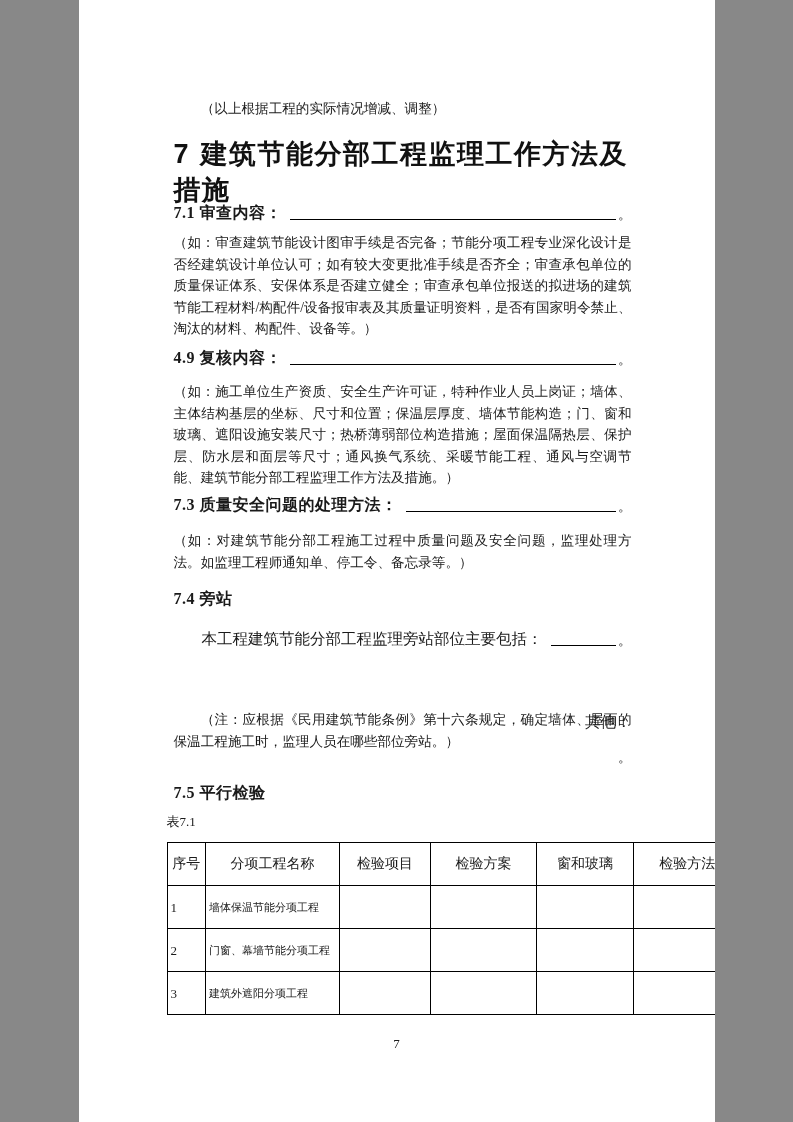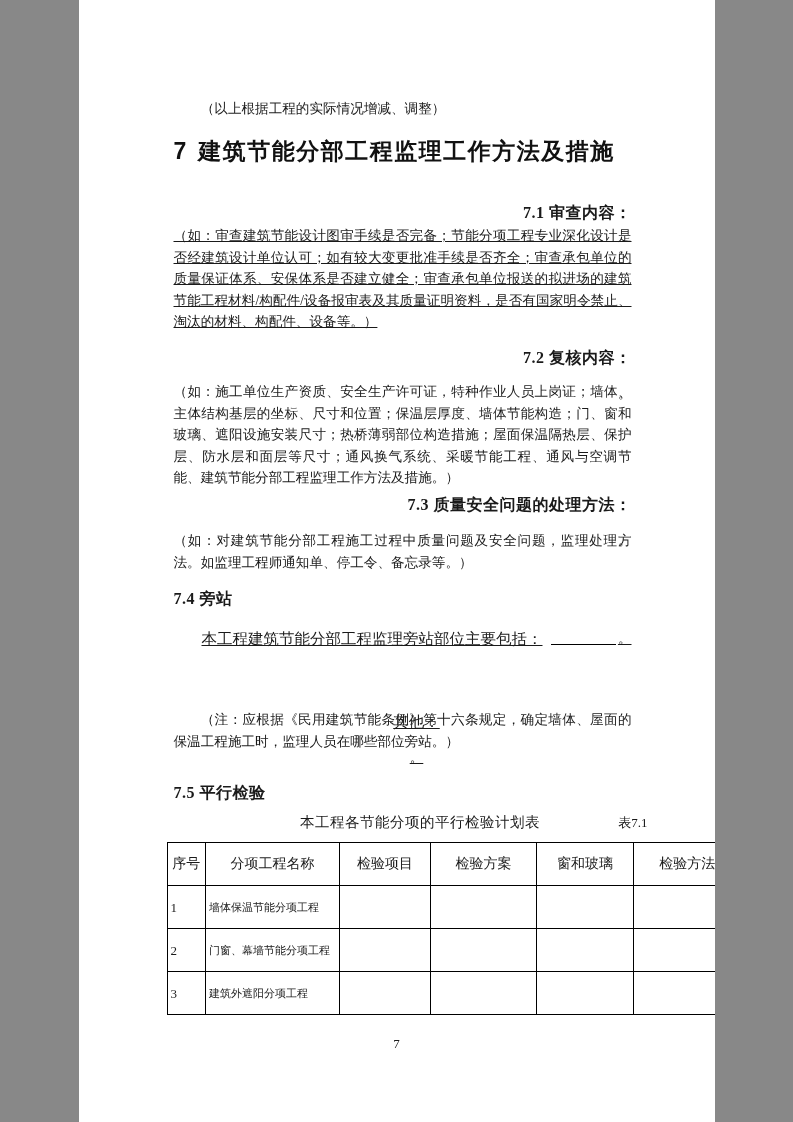--- a/index.html
+++ b/index.html
@@ -10,42 +10,42 @@
     margin:0 auto;
     font-family:"Liberation Serif","DejaVu Serif",serif;
     color:#1a1a1a;
     overflow:hidden;
   }
   .abs{position:absolute;left:95px;right:83px;}
 
   .top-note{top:100px;font-size:13.6px;line-height:18px;text-indent:2em;}
 
   .chapter{top:136px;font-family:"Liberation Sans","DejaVu Sans",sans-serif;
-    font-weight:bold;font-size:23px;letter-spacing:1.5px;color:#111;}
+    font-weight:bold;font-size:27px;letter-spacing:1.5px;color:#111;}
   .chapter .num{margin-right:12px;letter-spacing:0;}
 
-  .h2row{display:flex;align-items:flex-end;flex-direction:column;}
+  .h2row{display:flex;align-items:flex-end;}
   .h2label{font-weight:bold;font-size:16px;line-height:21px;white-space:nowrap;letter-spacing:0.5px;}
   .blank{flex:1 1 auto;border-bottom:1px solid #000;height:14px;margin:0 2px 3px 8px;}
   .period{font-size:13.6px;line-height:16px;margin-bottom:0;white-space:nowrap;}
 
   .s71-head{top:202px;}
   .s72-head{top:347px;}
   .s73-head{top:494px;}
   .s74-head{top:589px;}
   .s75-head{top:783px;}
   .plainh2{font-weight:bold;font-size:16px;letter-spacing:0.5px;}
 
   .para{font-size:13.6px;line-height:21.5px;text-align:justify;}
-  .s71-body{top:225px;text-decoration:underline;}
+  .s71-body{top:232px;}
   .s72-body{top:381px;}
   .s73-body{top:530px;}
   .s74-note{top:709px;text-indent:2em;}
 
-  .fillrow{display:flex;align-items:center;text-decoration:underline;}
+  .fillrow{display:flex;align-items:flex-end;}
   .filllabel{font-size:15.5px;line-height:21px;white-space:nowrap;}
   .s74-line1{top:628px;left:123px;}
   .s74-line2{top:711px;left:123px;flex-direction:column;}
 
   .table-title-row{top:813px;left:88px;right:67px;display:flex;align-items:flex-end;}
   .table-title{font-size:14.5px;letter-spacing:0.5px;margin:0 auto;padding-left:55px;}
   .table-label{font-size:13px;white-space:nowrap;}
 
   .plan-table{top:842px;left:88px;}
   table{border-collapse:collapse;table-layout:fixed;width:637px;}
@@ -69,21 +69,21 @@
   </div>
 
   <div class="abs h2row s71-head">
     <span class="h2label">7.1 审查内容：</span>
     <span class="blank"></span>
     <span class="period">。</span>
   </div>
   <div class="abs para s71-body">（如：审查建筑节能设计图审手续是否完备；节能分项工程专业深化设计是否经建筑设计单位认可；如有较大变更批准手续是否齐全；审查承包单位的质量保证体系、安保体系是否建立健全；审查承包单位报送的拟进场的建筑节能工程材料/构配件/设备报审表及其质量证明资料，是否有国家明令禁止、淘汰的材料、构配件、设备等。）</div>
 
   <div class="abs h2row s72-head">
-    <span class="h2label">7.2 复核内容：</span>
+    <span class="h2label">4.9 复核内容：</span>
     <span class="blank"></span>
     <span class="period">。</span>
   </div>
   <div class="abs para s72-body">（如：施工单位生产资质、安全生产许可证，特种作业人员上岗证；墙体、主体结构基层的坐标、尺寸和位置；保温层厚度、墙体节能构造；门、窗和玻璃、遮阳设施安装尺寸；热桥薄弱部位构造措施；屋面保温隔热层、保护层、防水层和面层等尺寸；通风换气系统、采暖节能工程、通风与空调节能、建筑节能分部工程监理工作方法及措施。）</div>
 
   <div class="abs h2row s73-head">
     <span class="h2label">7.3 质量安全问题的处理方法：</span>
     <span class="blank"></span>
     <span class="period">。</span>
   </div>
@@ -101,21 +101,20 @@
     <span class="filllabel">其他：</span>
     <span class="blank"></span>
     <span class="period">。</span>
   </div>
 
   <div class="abs para s74-note">（注：应根据《民用建筑节能条例》第十六条规定，确定墙体、屋面的保温工程施工时，监理人员在哪些部位旁站。）</div>
 
   <div class="abs s75-head plainh2">7.5 平行检验</div>
 
   <div class="abs table-title-row">
-    <span class="table-title">本工程各节能分项的平行检验计划表</span>
     <span class="table-label">表7.1</span>
   </div>
 
   <div class="abs plan-table">
     <table>
       <colgroup>
         <col style="width:38px">
           <col style="width:132px">
           <col style="width:90px">
         <col style="width:104px">

